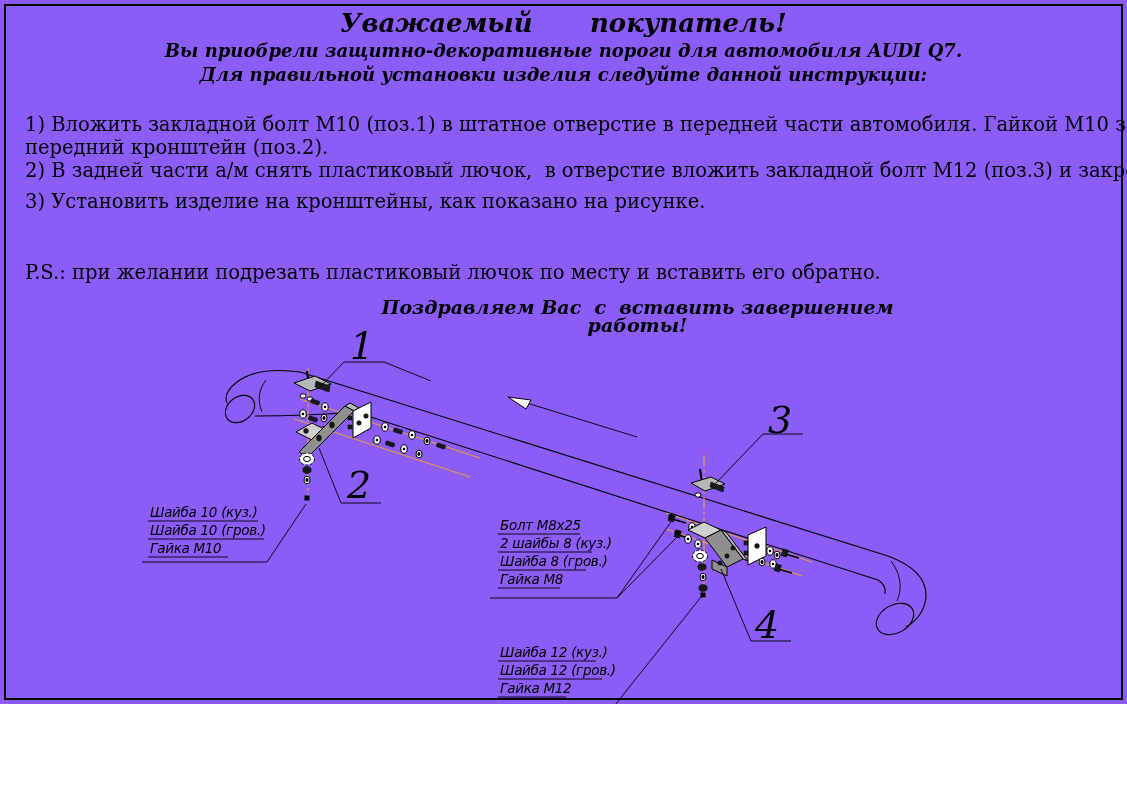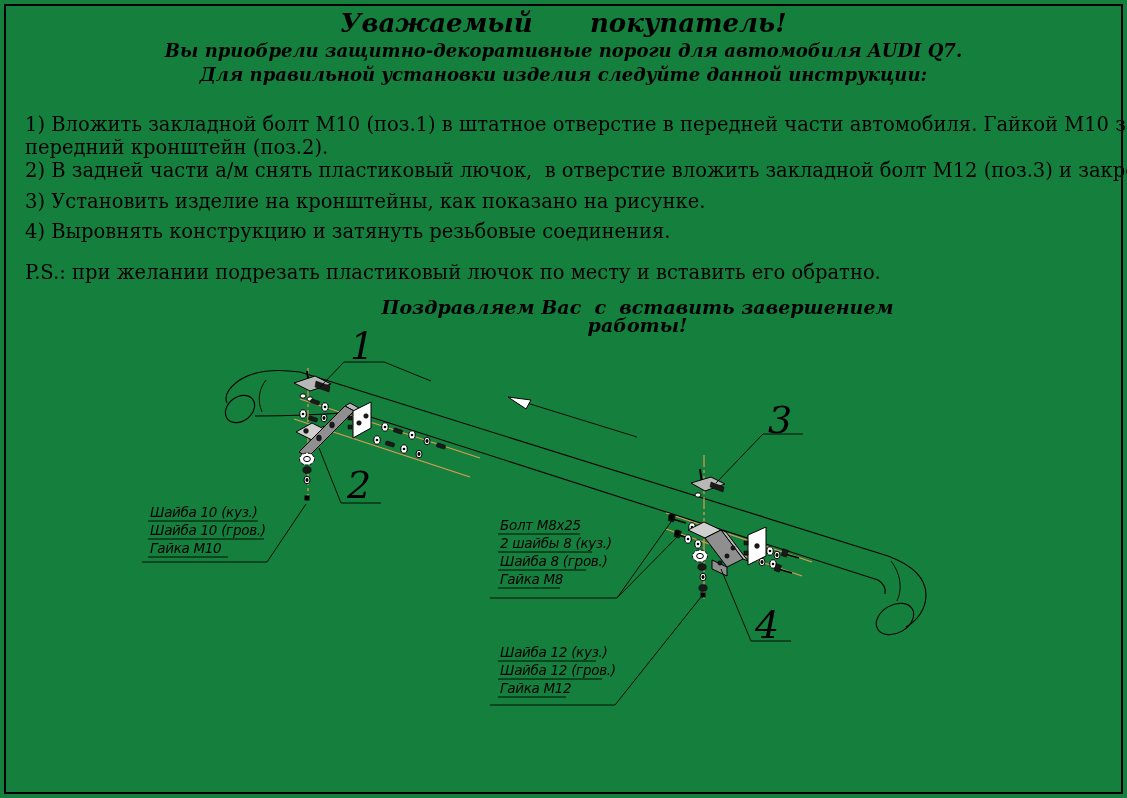--- a/index.html
+++ b/index.html
@@ -1,16 +1,16 @@
 <!DOCTYPE html>
 <html><head>
 <meta charset="utf-8">
 <style>
   html,body{margin:0;padding:0;background:#fff;}
-  #page{position:relative;width:1127px;height:798px;background:#15803d;overflow:hidden;
+  #page{position:relative;width:1127px;height:704px;background:#8b5cf6;overflow:hidden;
         font-family:"DejaVu Serif", serif;color:#000;}
   #frame{position:absolute;left:4px;top:4px;right:4px;bottom:4px;border:2px solid #000;}
   .abs{position:absolute;white-space:pre;}
   .center{text-align:center;}
   #title{left:0;top:8px;width:1127px;font-size:26px;font-weight:bold;font-style:italic;word-spacing:10px;}
   .subtitle{left:0;width:1127px;font-size:18px;font-weight:bold;font-style:italic;}
   .bodyline{left:25px;font-size:19.5px;line-height:22px;}
   .congrats{left:150px;width:975px;font-size:19px;font-weight:bold;font-style:italic;}
   
   .oln{stroke:#000;fill:none;stroke-width:1.1;}
@@ -31,21 +31,20 @@
   <div id="frame"></div>
 
   <div id="title" class="abs center">Уважаемый   покупатель!</div>
   <div class="abs subtitle center" style="top:40px;">Вы приобрели защитно-декоративные пороги для автомобиля AUDI Q7.</div>
   <div class="abs subtitle center" style="top:64px;">Для правильной установки изделия следуйте данной инструкции:</div>
 
   <div class="abs bodyline" style="top:114px;">1) Вложить закладной болт М10 (поз.1) в штатное отверстие в передней части автомобиля. Гайкой М10 закрепить на нём</div>
   <div class="abs bodyline" style="top:137px;">передний кронштейн (поз.2).</div>
   <div class="abs bodyline" style="top:160px;">2) В задней части а/м снять пластиковый лючок,  в отверстие вложить закладной болт М12 (поз.3) и закрепить на нём</div>
   <div class="abs bodyline" style="top:191px;">3) Установить изделие на кронштейны, как показано на рисунке.</div>
-  <div class="abs bodyline" style="top:221px;">4) Выровнять конструкцию и затянуть резьбовые соединения.</div>
   <div class="abs bodyline" style="top:262px;">P.S.: при желании подрезать пластиковый лючок по месту и вставить его обратно.</div>
 
   <div class="abs congrats center" style="top:296px;">Поздравляем Вас  с  вставить завершением</div>
   <div class="abs congrats center" style="top:314px;">работы!</div>
 
   <svg class="abs" style="left:0;top:330px;white-space:normal;" width="1127" height="460" viewBox="0 330 1127 460">
     <defs>
       <g id="w">
           <ellipse class="wh" rx="3.2" ry="4.2"></ellipse>
           <circle r="1.3" fill="#000"></circle>

